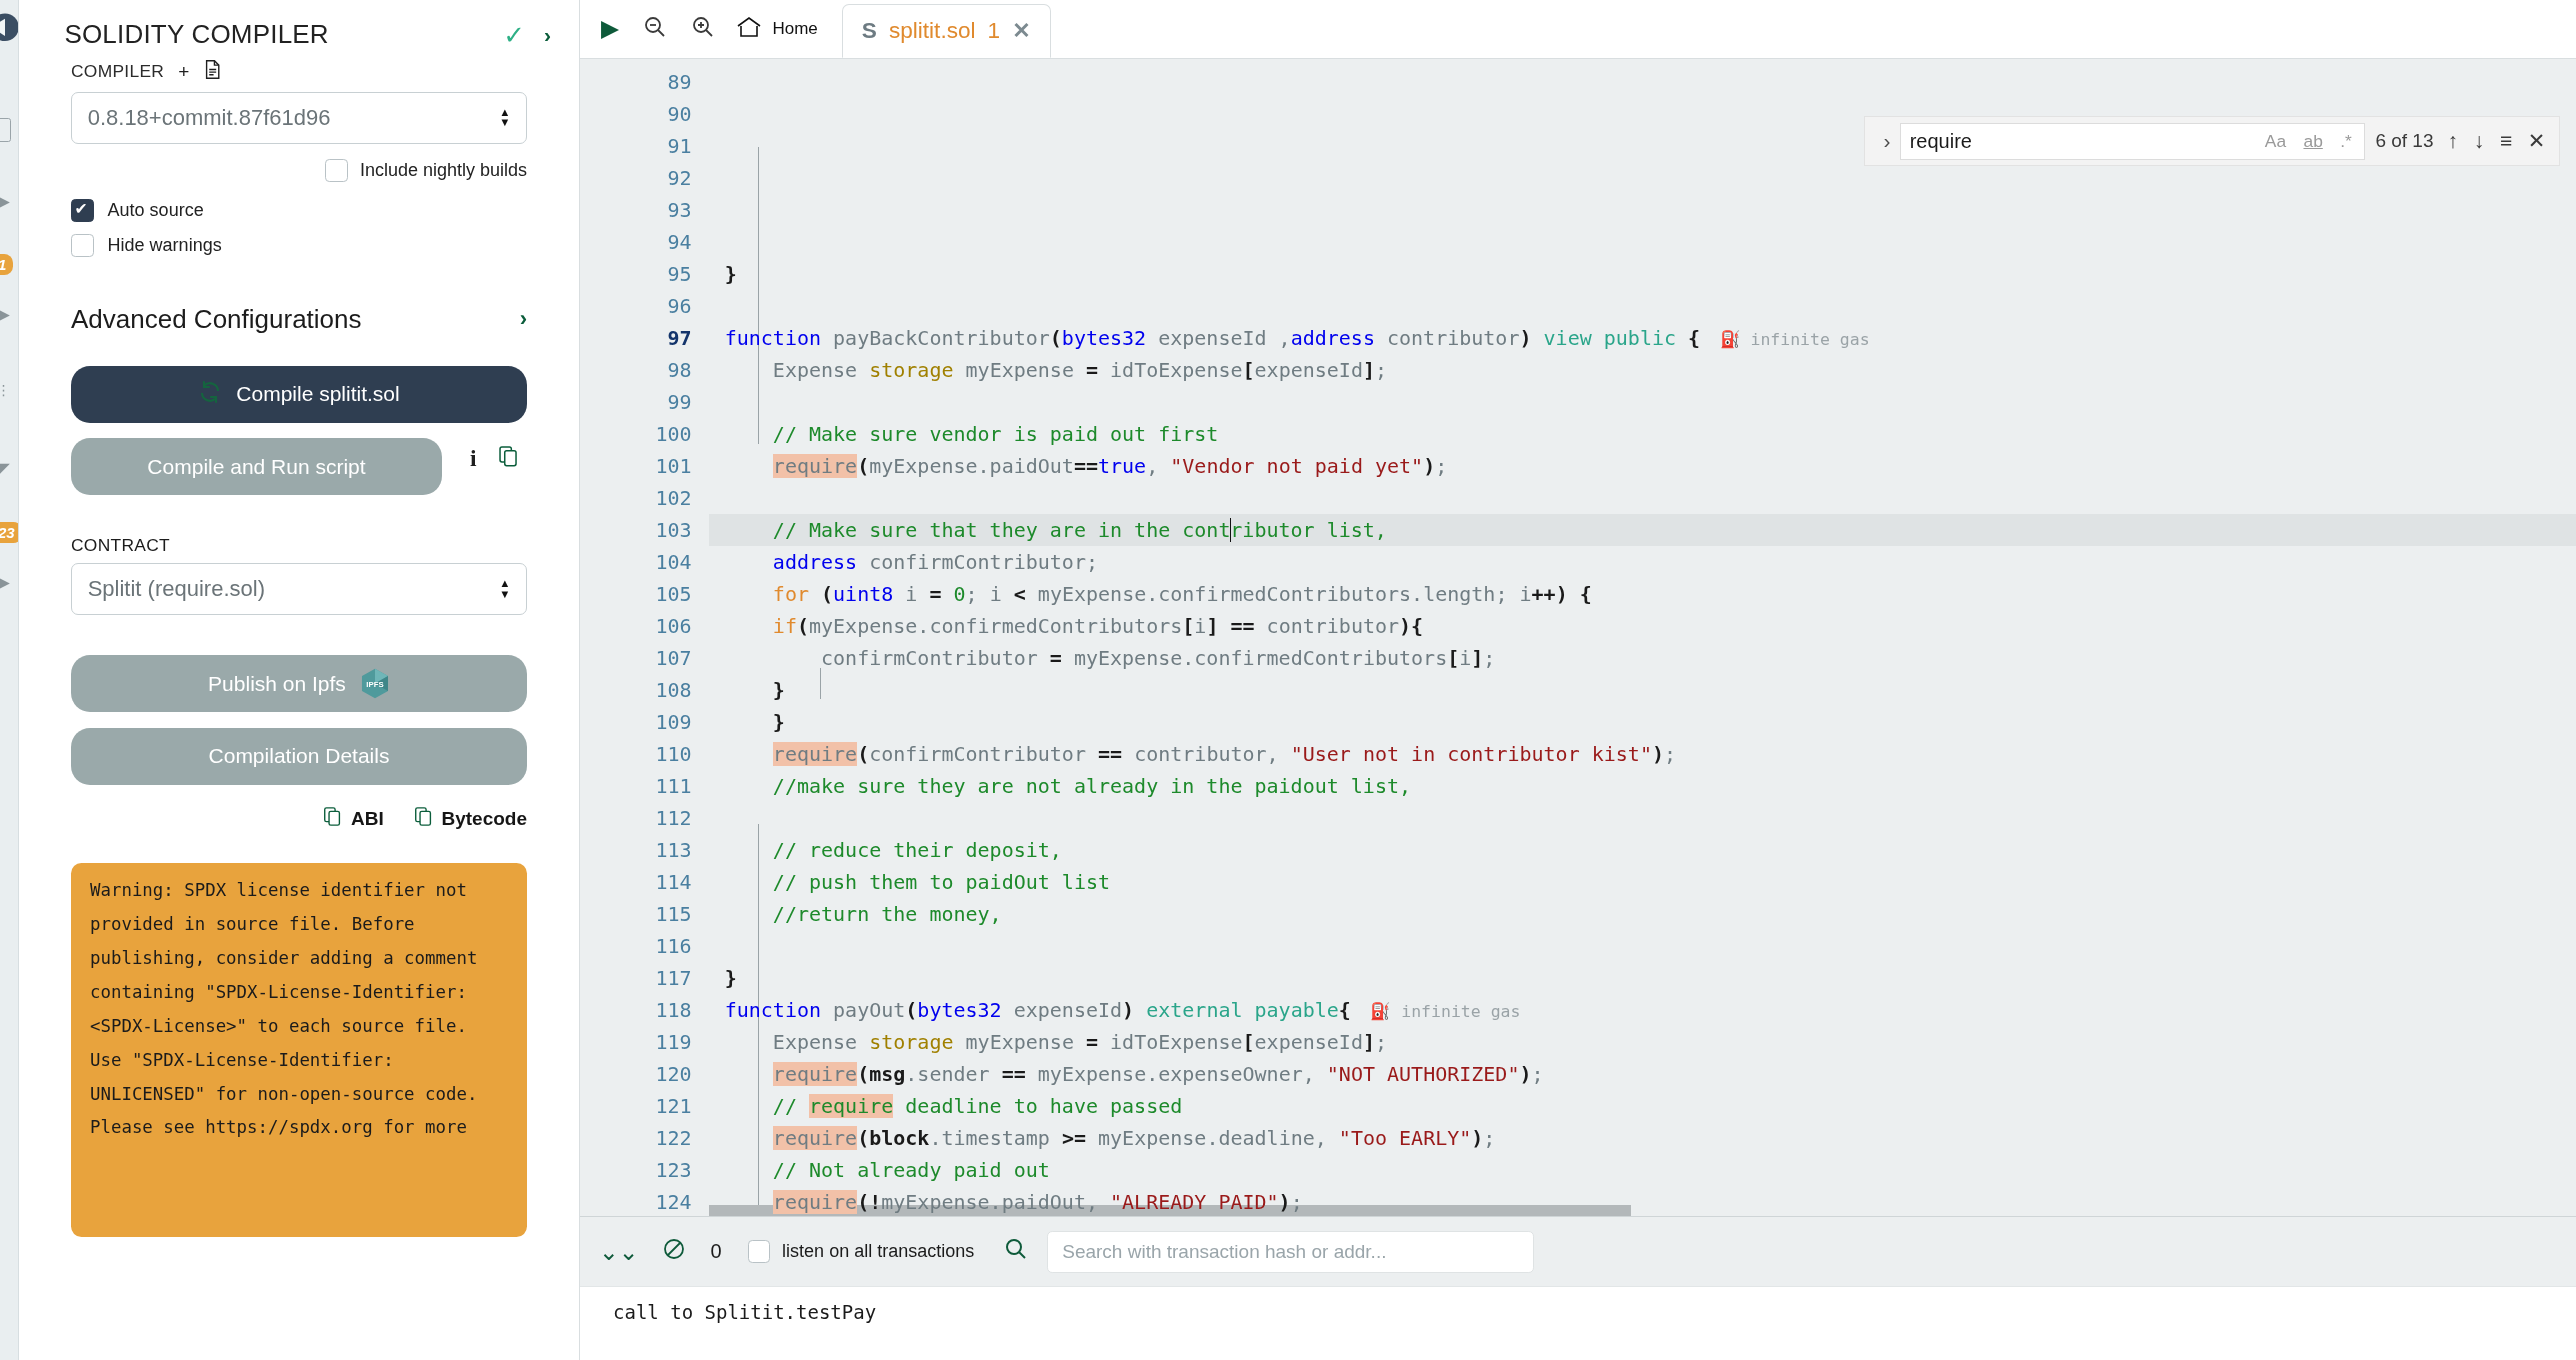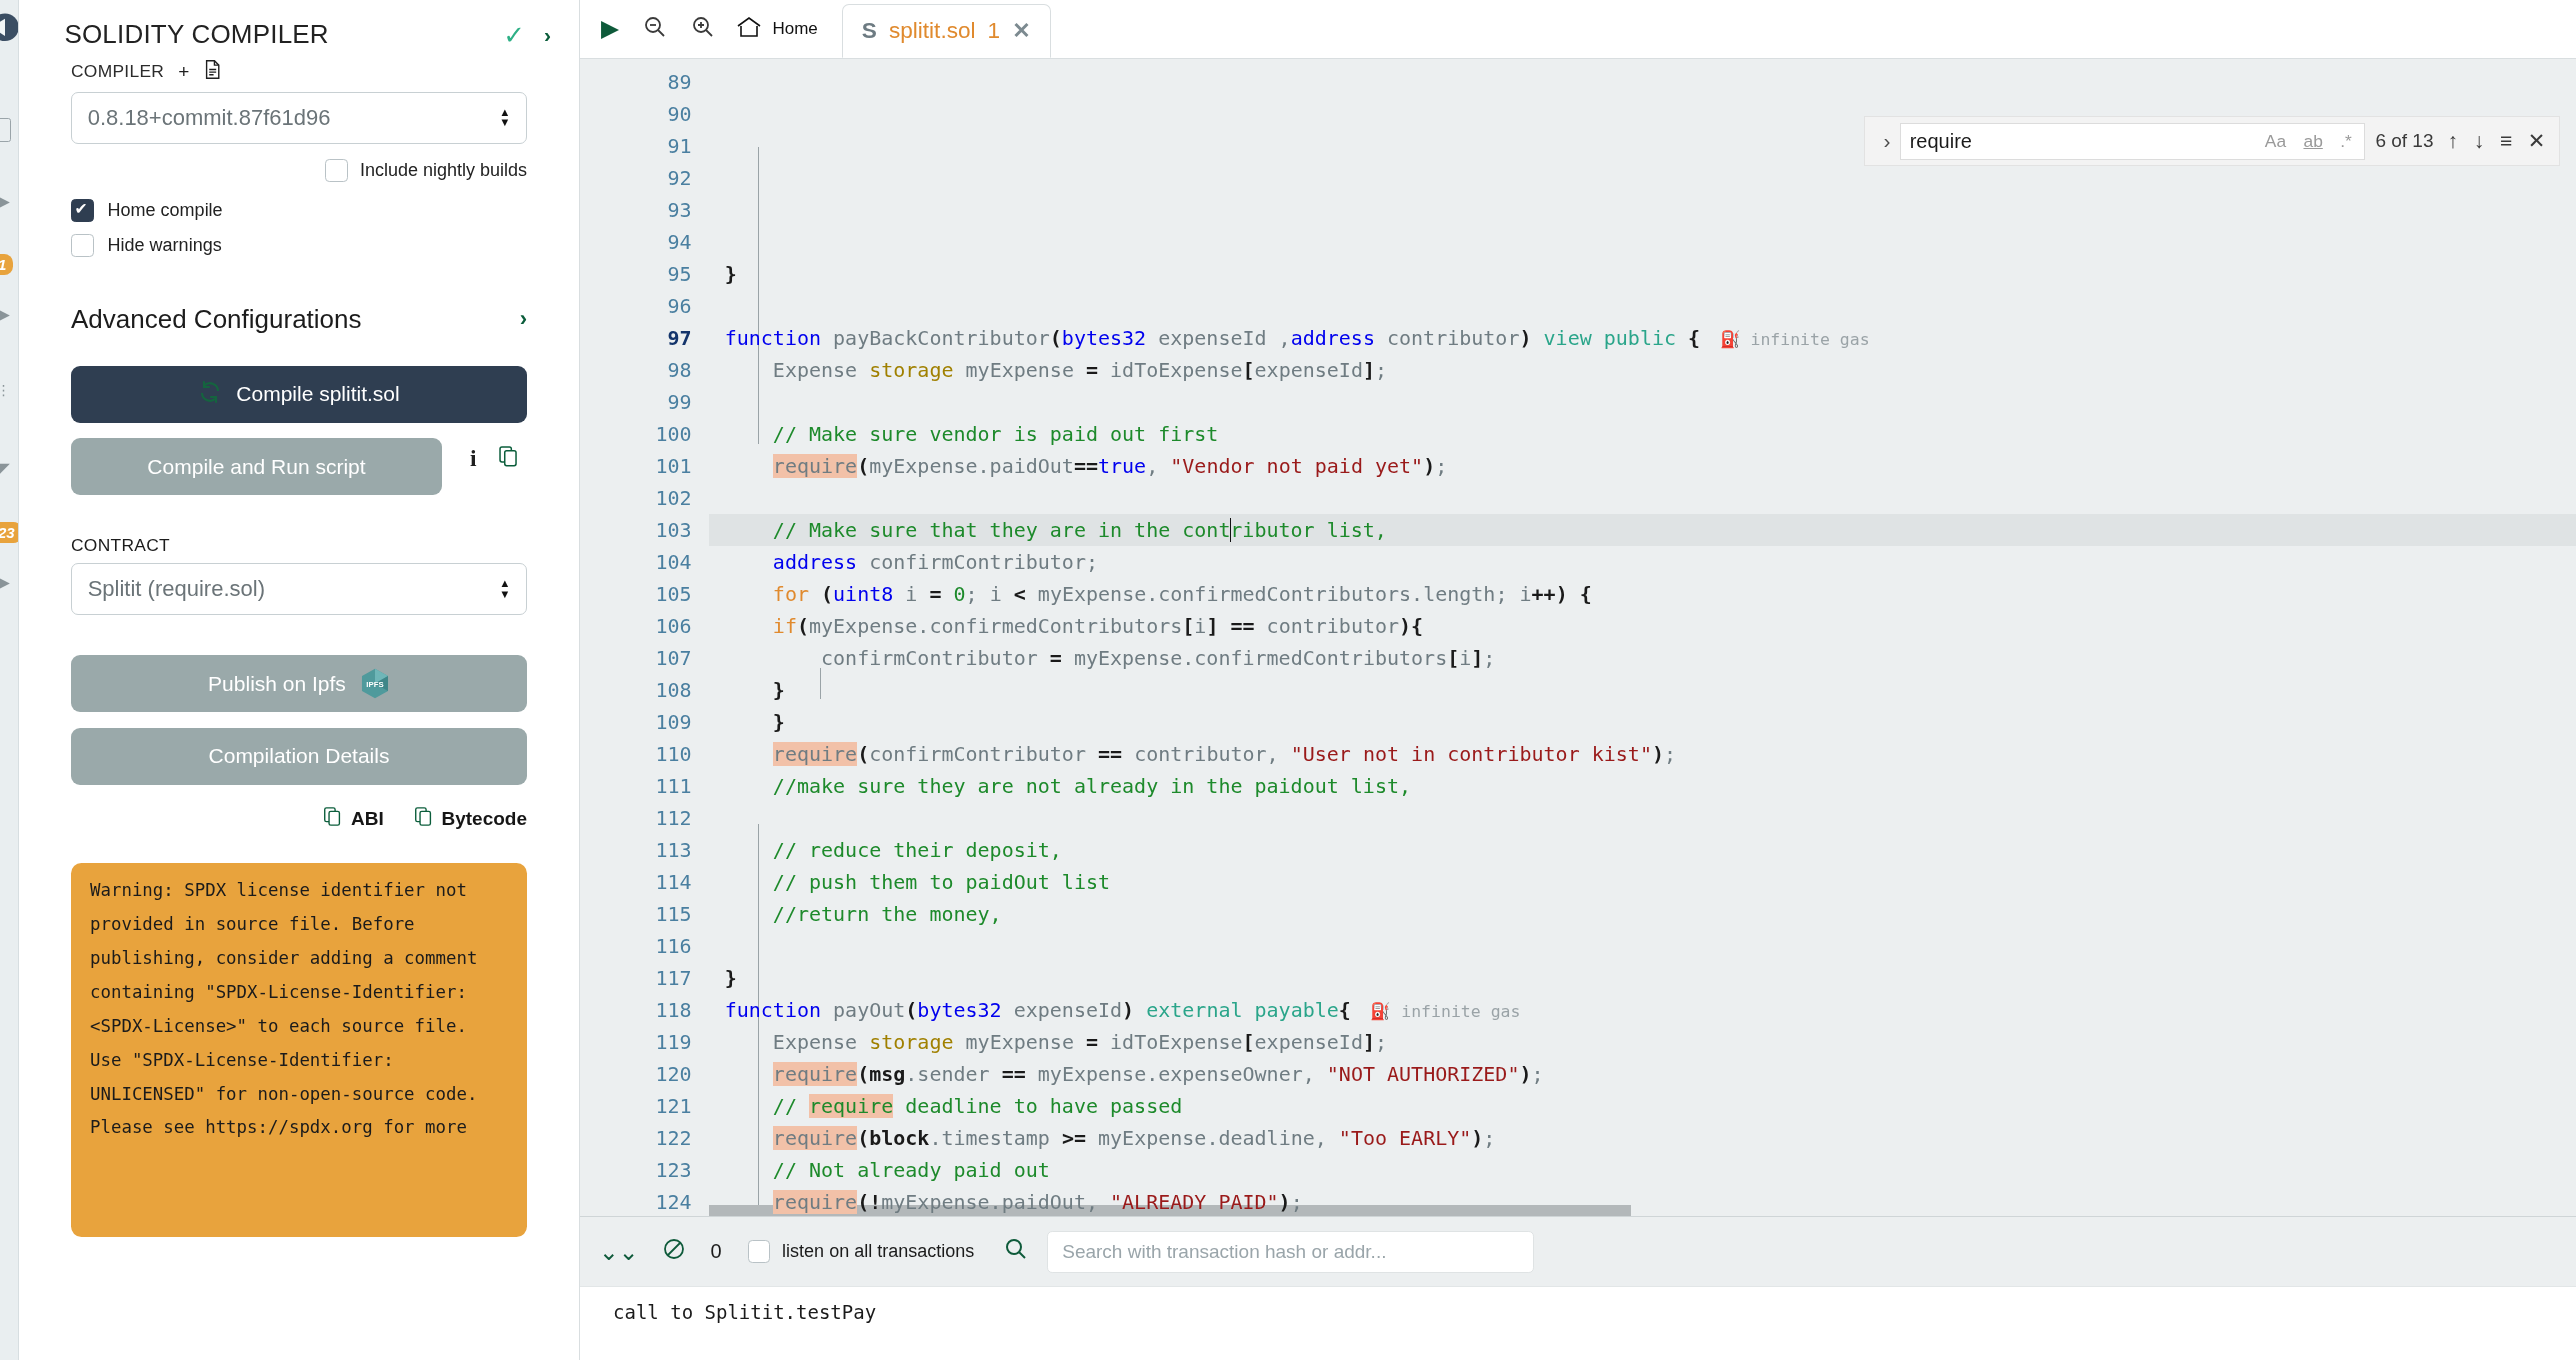--- a/index.html
+++ b/index.html
@@ -89,21 +89,21 @@
 
   .advanced {
     display: flex; align-items: center;
     padding: 0 24px 0 24px; margin-top: 47px;
   }
   .advanced .txt { flex: 1; font-size: 26px; color: #1c1c1c; }
   .advanced .chev { color: #0b5d3b; font-size: 22px; font-weight: 700; }
 
   .btn {
     display: flex; align-items: center; justify-content: center;
-    border-radius: 9px; color: #fff; font-size: 21px;
+    border-radius: 19px; color: #fff; font-size: 21px;
     height: 57px; margin: 0 24px;
     cursor: pointer; gap: 14px;
   }
   .btn-dark { background: #2f3e51; margin-top: 31px; }
   .btn-grey { background: #9aa9aa; margin-top: 15.7px; }
   .btn-grey.narrow { width: 371px; margin-right: 0; }
 
   .run-row { display: flex; align-items: center; }
   .run-row .ico-info { color: #1f1f1f; font-size: 23.5px; margin-left: 28px; font-family: "Liberation Serif", serif; font-weight:700;}
   .run-row .ico-copy { color: #0b5d3b; font-size: 22px; margin-left: 21px; }
@@ -302,21 +302,21 @@
         </span>
     </div>
 
     <div class="row-right">
       <span class="cbox"></span>
       <span>Include nightly builds</span>
     </div>
 
     <div class="row-left">
       <span class="cbox checked"></span>
-      <span>Home compile</span>
+      <span>Auto source</span>
     </div>
 
     <div class="row-left" style="margin-top:12px;">
       <span class="cbox"></span>
       <span>Hide warnings</span>
     </div>
 
     <div class="advanced">
       <span class="txt">Advanced Configurations</span>
       <span class="chev">›</span>

